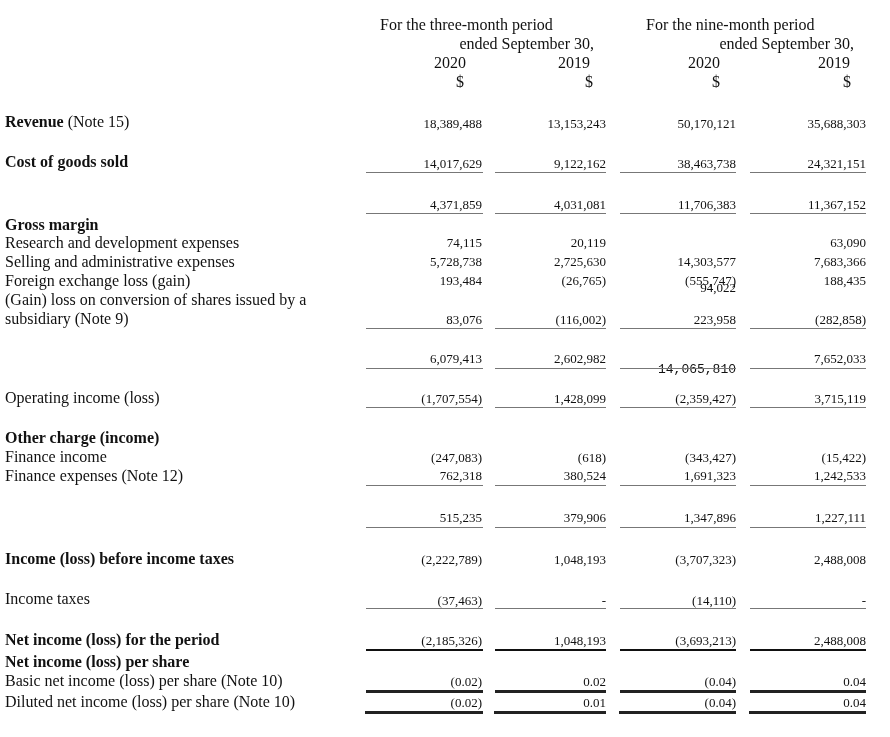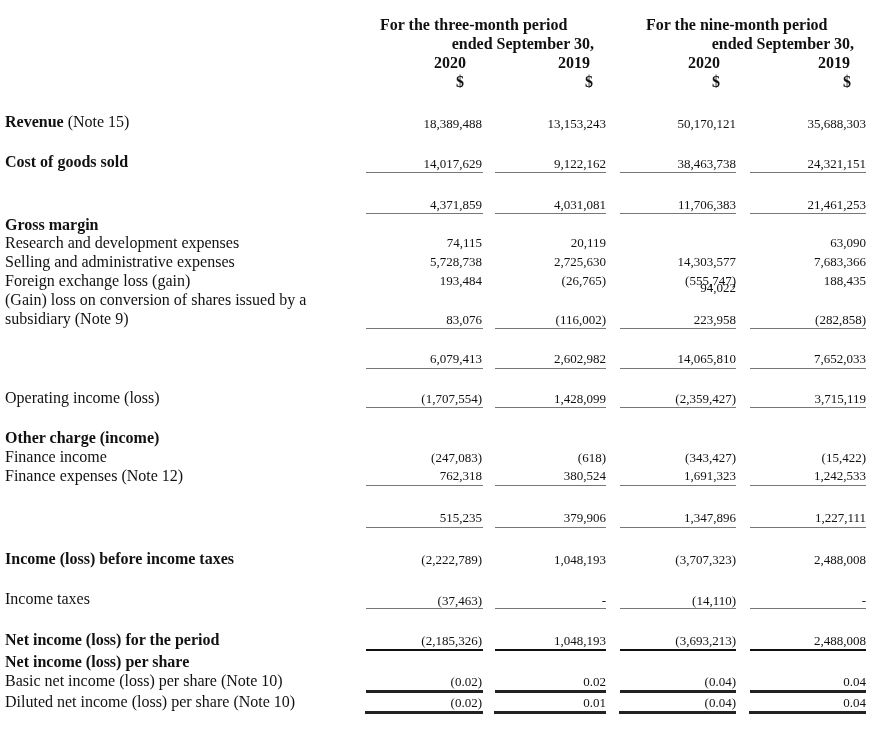--- a/index.html
+++ b/index.html
@@ -1,18 +1,18 @@
 <!DOCTYPE html>
 <html><head>
 <meta charset="utf-8">
 <style>
   html, body { margin:0; padding:0; background:#ffffff; }
   body { width:890px; height:737px; position:relative; overflow:hidden;
          font-family:"Liberation Serif", "DejaVu Serif", serif; color:#111; }
-  .hdr { position:absolute; font-weight:bold; font-size:16px; line-height:19px; white-space:nowrap; }
+  .hdr { position:absolute; font-weight:normal; font-size:16px; line-height:19px; white-space:nowrap; }
   .hdr.r { text-align:right; }
   .lbl { position:absolute; left:5px; font-size:16px; line-height:18px; white-space:nowrap; }
   .lbl.b { font-weight:bold; }
   .num { position:absolute; font-size:13px; line-height:16px; text-align:right; white-space:nowrap; }
   .ul { position:absolute; height:0; border-top:1px solid #777; }
   .ul.thick { border-top:2px solid #111; }
   .ul.dbl { border-top:3px solid #222; }
 </style>
 </head>
 <body>
@@ -47,21 +47,21 @@
 <div class="num" style="right:24px;top:156px;">24,321,151</div>
 <div class="ul" style="left:366px;width:117px;top:172px;"></div>
 <div class="ul" style="left:495px;width:111px;top:172px;"></div>
 <div class="ul" style="left:620px;width:116px;top:172px;"></div>
 <div class="ul" style="left:750px;width:116px;top:172px;"></div>
 
 <div class="lbl b" style="top:194px;margin-top:22px;">Gross margin</div>
 <div class="num" style="right:408px;top:197px;">4,371,859</div>
 <div class="num" style="right:284px;top:197px;">4,031,081</div>
 <div class="num" style="right:154px;top:197px;">11,706,383</div>
-<div class="num" style="right:24px;top:197px;">21,461,253</div>
+<div class="num" style="right:24px;top:197px;">11,367,152</div>
 <div class="ul" style="left:366px;width:117px;top:213px;"></div>
 <div class="ul" style="left:495px;width:111px;top:213px;"></div>
 <div class="ul" style="left:620px;width:116px;top:213px;"></div>
 <div class="ul" style="left:750px;width:116px;top:213px;"></div>
 
 <div class="lbl" style="top:234px;">Research and development expenses</div>
 <div class="num" style="right:408px;top:235px;">74,115</div>
 <div class="num" style="right:284px;top:235px;">20,119</div>
 <div class="num" style="right:154px;top:243px;margin-top:37px;">94,022</div>
 <div class="num" style="right:24px;top:235px;">63,090</div>
@@ -84,21 +84,21 @@
 <div class="num" style="right:284px;top:312px;">(116,002)</div>
 <div class="num" style="right:154px;top:312px;">223,958</div>
 <div class="num" style="right:24px;top:312px;">(282,858)</div>
 <div class="ul" style="left:366px;width:117px;top:328px;"></div>
 <div class="ul" style="left:495px;width:111px;top:328px;"></div>
 <div class="ul" style="left:620px;width:116px;top:328px;"></div>
 <div class="ul" style="left:750px;width:116px;top:328px;"></div>
 
 <div class="num" style="right:408px;top:351px;margin-left:8px;">6,079,413</div>
 <div class="num" style="right:284px;top:351px;">2,602,982</div>
-<div class="num" style="right:154px;top:351px;">14,065,810</div>
+<div class="num" style="right:154px;top:362px;font-family:Liberation Mono, monospace;">14,065,810</div>
 <div class="num" style="right:24px;top:351px;">7,652,033</div>
 <div class="ul" style="left:366px;width:117px;top:368px;"></div>
 <div class="ul" style="left:495px;width:111px;top:368px;"></div>
 <div class="ul" style="left:620px;width:116px;top:368px;"></div>
 <div class="ul" style="left:750px;width:116px;top:368px;"></div>
 
 <div class="lbl" style="top:389px;">Operating income (loss)</div>
 <div class="num" style="right:408px;top:391px;">(1,707,554)</div>
 <div class="num" style="right:284px;top:391px;">1,428,099</div>
 <div class="num" style="right:154px;top:391px;">(2,359,427)</div>

